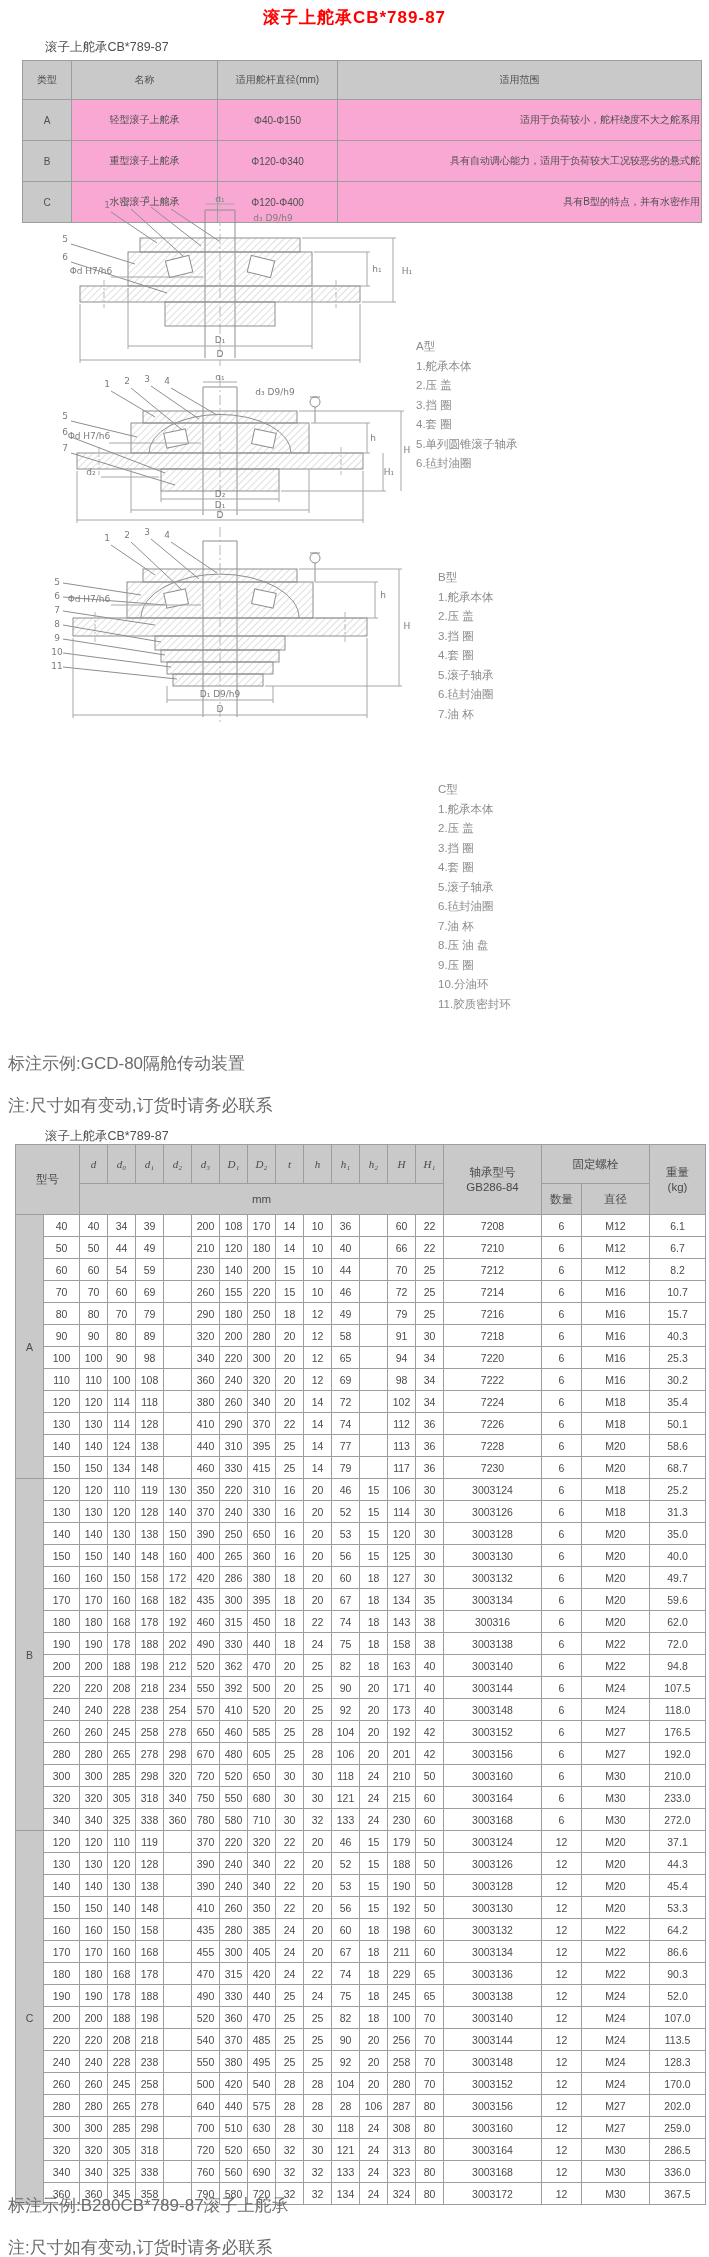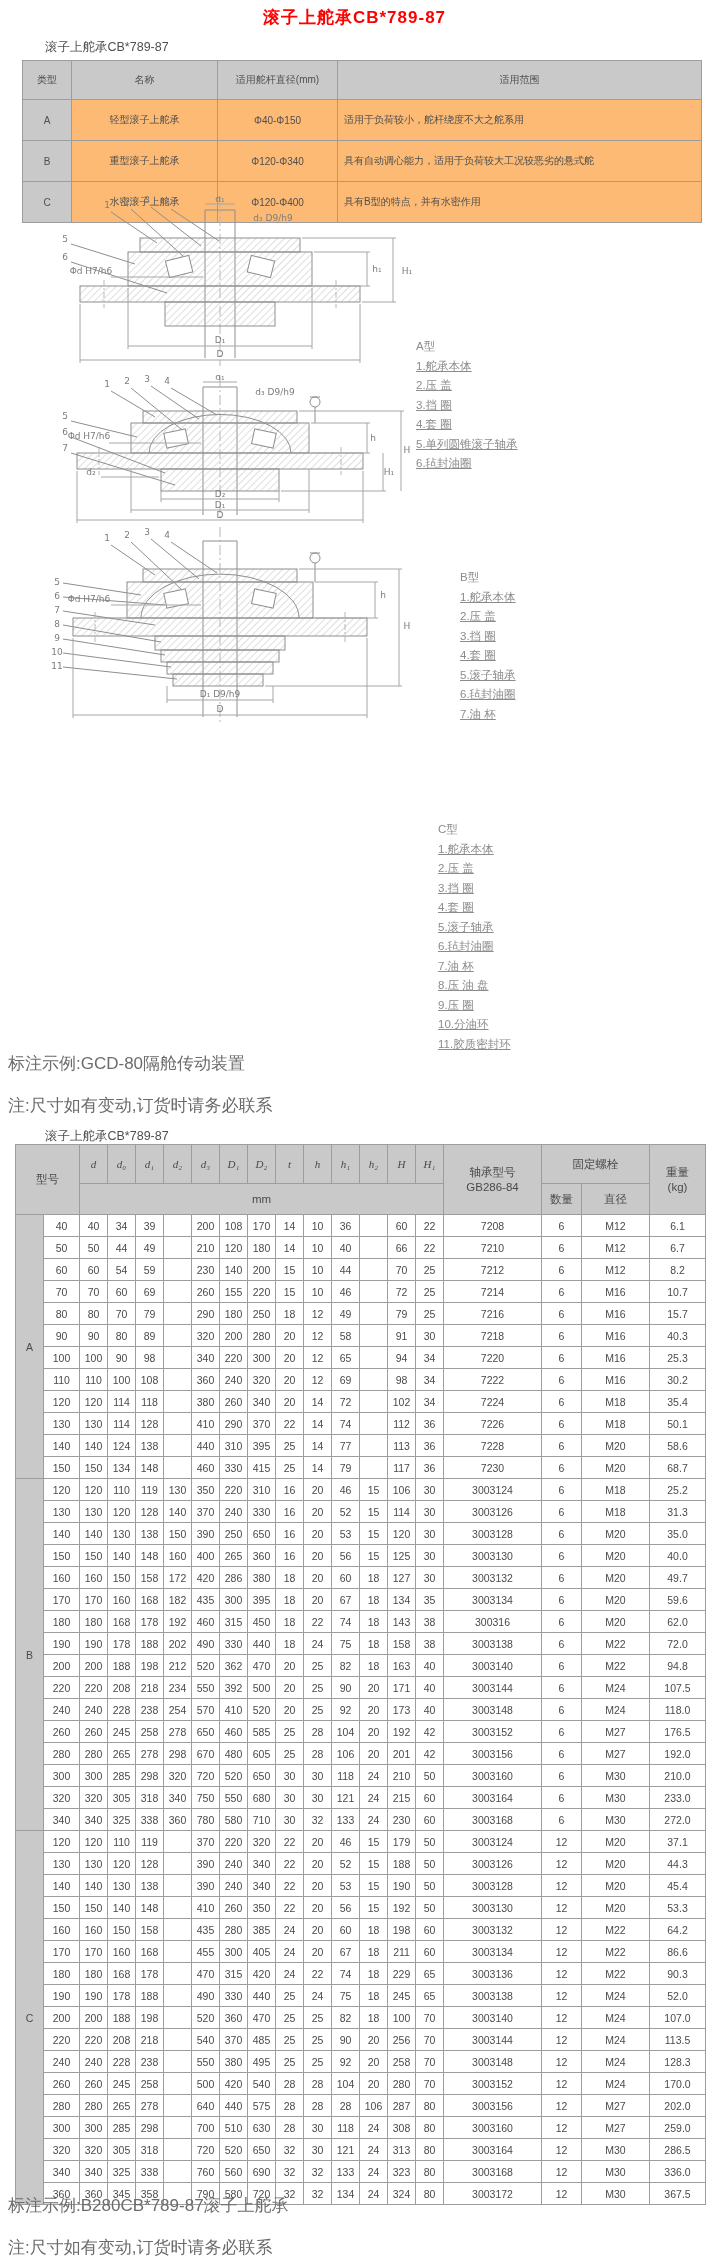--- a/index.html
+++ b/index.html
@@ -8,29 +8,29 @@
     font-family:"Liberation Sans","DejaVu Sans",sans-serif;color:#4a4a4a;
   }
   #title{position:absolute;left:0;top:6px;width:709px;text-align:center;
     color:#ff0000;font-weight:bold;font-size:17px;letter-spacing:1px;}
   .caption{position:absolute;font-size:12.5px;color:#4f4f4f;white-space:nowrap;}
   table{border-collapse:collapse;table-layout:fixed;position:absolute;}
   td,th{border:1px solid #9d9d9d;text-align:center;overflow:hidden;white-space:nowrap;}
   
   #type-table{left:22px;top:60px;width:679px;font-size:10px;color:#4f4f4f;}
   #type-table th{background:#c9c9c9;height:36px;font-weight:normal;}
-  #type-table td{height:38px;background:#fdba74;}
+  #type-table td{height:38px;background:#f9a8d4;}
   #type-table td.tcol{background:#c9c9c9;}
-  #type-table td.range{text-align:left;padding-left:6px;}
+  #type-table td.range{text-align:right;padding-left:6px;}
   
   .dwg{position:absolute;}
   .dwg text{font-size:9px;fill:#7c7c7c;text-anchor:middle;
     font-family:"DejaVu Sans","Liberation Sans",sans-serif;}
   .parts{position:absolute;color:#8c8c8c;font-size:11.5px;line-height:19.5px;}
-  .parts ul{list-style:none;margin:0;padding:0;text-decoration:underline;}
+  .parts ul{list-style:none;margin:0;padding:0;}
   
   .note{position:absolute;font-size:17px;color:#6b6b6b;white-space:nowrap;}
   
   #dim-table{left:15px;top:1144px;width:690px;font-size:10.5px;color:#4a4a4a;}
   #dim-table th{background:#c9c9c9;font-weight:normal;font-size:11.5px;padding:0;}
   #dim-table tr.hr1 th{height:38px;}
   #dim-table tr.hr2 th{height:30px;}
   #dim-table td{height:21px;background:#ffffff;padding:0;}
   #dim-table td.sec{background:#c9c9c9;}
   #dim-table .var{font-style:italic;font-family:"Liberation Serif","DejaVu Serif",serif;font-size:11px;}
@@ -213,21 +213,21 @@
   <text x="205" y="143">D</text>
 <text x="92" y="12">1</text>
     <text x="112" y="9">2</text>
     <text x="132" y="7">3</text>
     <text x="152" y="9">4</text>
     <text x="50" y="44">5</text>
     <text x="50" y="60">6</text>
     <text x="50" y="76">7</text>
   </svg>
 
-<div class="parts" style="left:460px;top:568px">
+<div class="parts" style="left:438px;top:568px">
   <div>B型</div>
   <ul id="parts-1">
       <li>1.舵承本体</li>
       <li>2.压 盖</li>
       <li>3.挡 圈</li>
       <li>4.套 圈</li>
       <li>5.滚子轴承</li>
       <li>6.毡封油圈</li>
       <li>7.油 杯</li>
     </ul>
@@ -297,21 +297,21 @@
     <text x="152" y="13">4</text>
     <text x="42" y="60">5</text>
     <text x="42" y="74">6</text>
     <text x="42" y="88">7</text>
     <text x="42" y="102">8</text>
     <text x="42" y="116">9</text>
     <text x="42" y="130">10</text>
     <text x="42" y="144">11</text>
   </svg>
 
-<div class="parts" style="left:438px;top:820px">
+<div class="parts" style="left:438px;top:780px">
   <div>C型</div>
   <ul id="parts-2">
       <li>1.舵承本体</li>
       <li>2.压 盖</li>
       <li>3.挡 圈</li>
       <li>4.套 圈</li>
       <li>5.滚子轴承</li>
       <li>6.毡封油圈</li>
       <li>7.油 杯</li>
       <li>8.压 油 盘</li>

